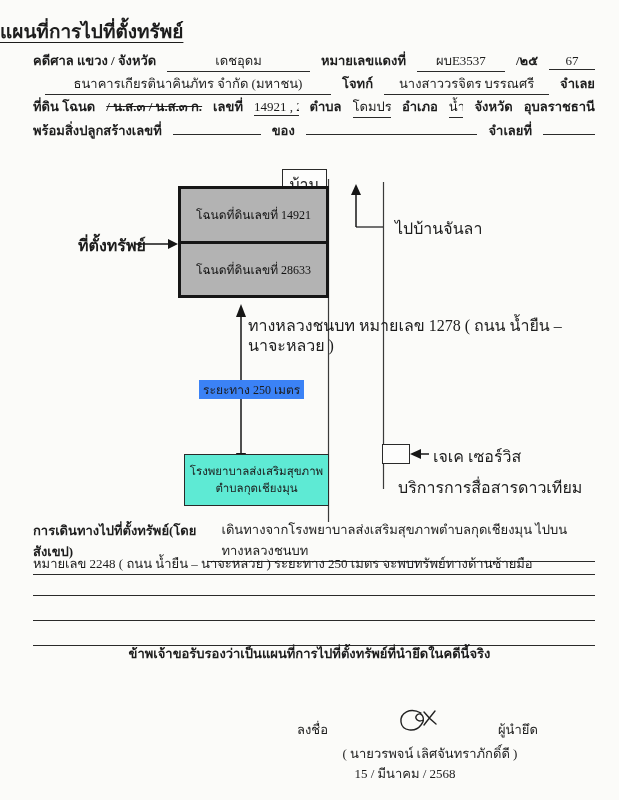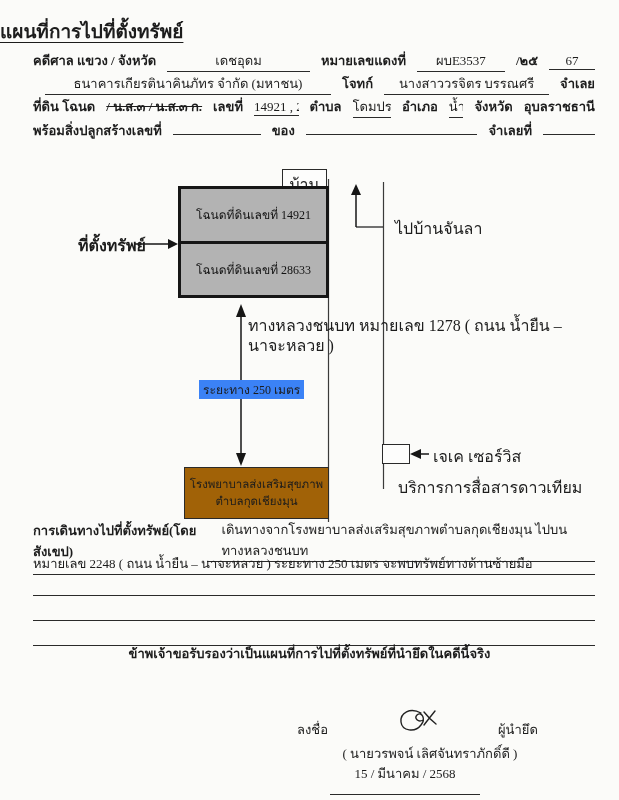--- a/index.html
+++ b/index.html
@@ -53,22 +53,22 @@
   .parcel-half {
     flex: 1; display: flex; align-items: center; justify-content: center;
     font-size: 12px; color: #111;
   }
   .parcel-half.first { border-bottom: 3px solid #161616; }
   .distance-label {
     position: absolute; left: 199px; top: 237px;
     background: #3b82f6; padding: 0 4px; font-size: 12px;
   }
   .hospital-box {
-    position: absolute; left: 184px; top: 324px; width: 145px; height: 52px;
-    border: 1px solid #2a2a2a; background: #a16207;
+    position: absolute; left: 184px; top: 311px; width: 145px; height: 52px;
+    border: 1px solid #2a2a2a; background: #5eead4;
     display: flex; flex-direction: column; align-items: center; justify-content: center;
     font-size: 11.5px; line-height: 1.5; text-align: center;
   }
   .jk-box {
     position: absolute; left: 382px; top: 301px; width: 28px; height: 20px;
     border: 1px solid #2a2a2a; background: #fdfdfc;
   }
 
   
   .directions { position: absolute; top: 529px; left: 33px; right: 24px; }
@@ -78,21 +78,21 @@
     position: absolute; top: 643px; left: 0; right: 0;
     text-align: center; font-weight: bold; font-size: 13px;
   }
 
   
   .sig-block { position: absolute; top: 705px; left: 0; width: 619px; height: 85px; }
   .sig-label { position: absolute; font-size: 13px; }
   .sig-name { position: absolute; top: 38px; left: 300px; width: 260px; text-align: center; }
   .sig-date {
     position: absolute; top: 58px; left: 330px; width: 150px;
-    text-align: center; border-bottom: 1px solid #2a2a2a; padding-bottom: 10px;
+    text-align: center; border-bottom: 1px solid #2a2a2a; padding-bottom: 16px;
   }
   .sig-svg { position: absolute; left: 388px; top: -10px; }
 </style>
 </head>
 <body>
 
 <div class="page">
 
   <div class="doc-title">แผนที่การไปที่ตั้งทรัพย์</div>
 

